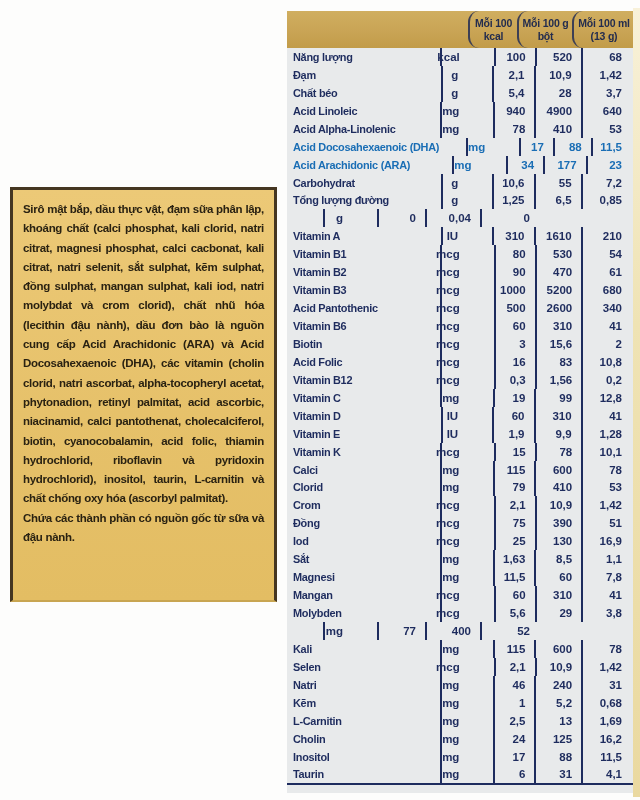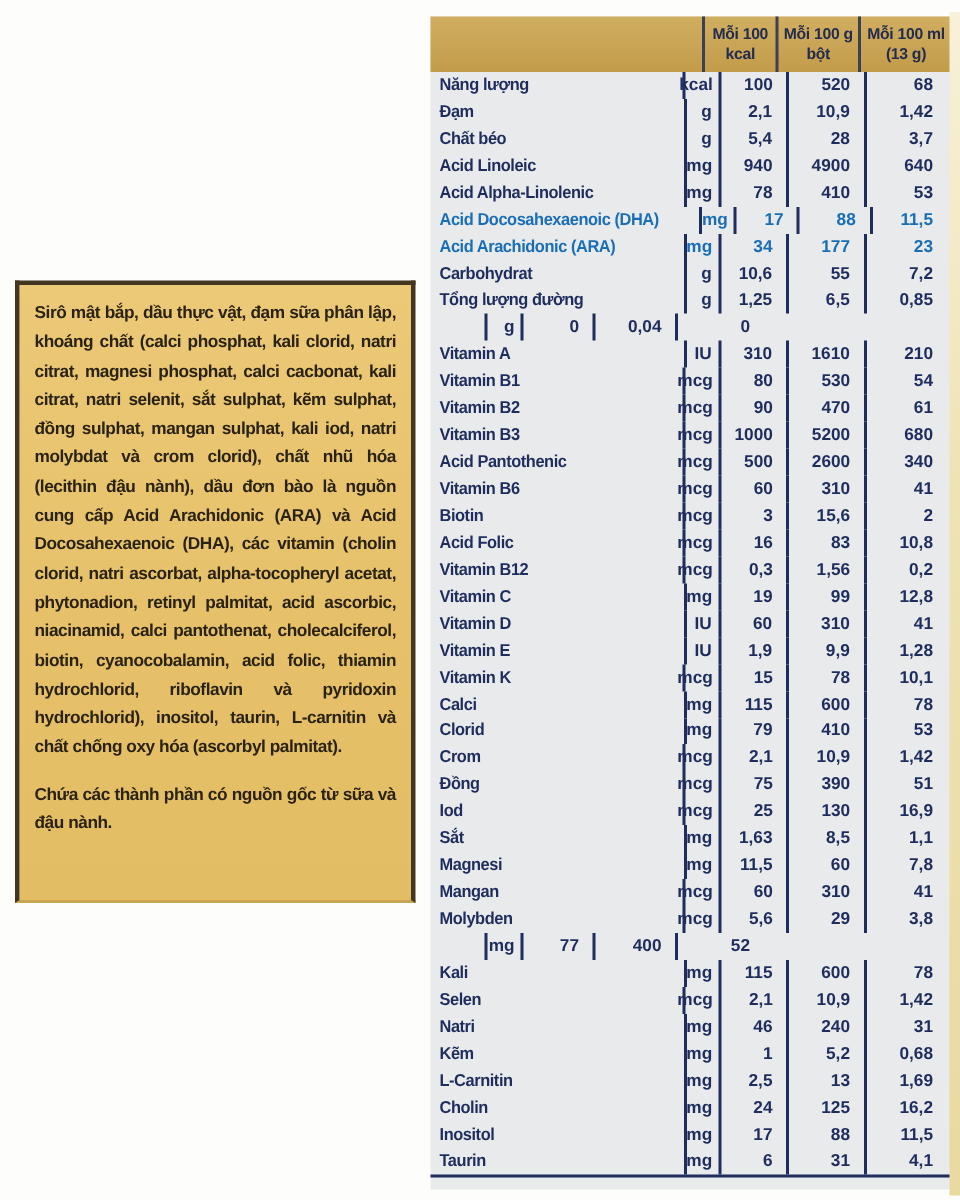--- a/index.html
+++ b/index.html
@@ -25,47 +25,47 @@
       repeating-linear-gradient(-45deg, rgba(146,112,38,.38) 0 1px, transparent 1px 3px);
     border:1px solid rgba(125,95,32,.55);
   }
   .ing-band span{
     font-size:16px;font-weight:bold;color:#241d0e;letter-spacing:.6px;
   }
   .ing-text{
     margin:6px 5px 0 5px;color:var(--ink);font-weight:bold;
     font-size:11.5px;letter-spacing:-0.3px;line-height:19.3px;text-align:justify;
   }
-  .ing-text.note{margin-top:12px;}
+  .ing-text.note{margin-top:0;}
 
   
   .card{
     position:absolute;left:287px;top:11px;width:347px;height:782px;
     background:var(--bodygray);
   }
   .thead{
     display:flex;height:37px;
     background:linear-gradient(180deg,#d0ae60 0%,#c9a455 55%,#c29c49 100%);
     color:#232c4e;font-weight:bold;font-size:10.5px;line-height:1.18;
     letter-spacing:-0.2px;text-align:center;
   }
-  .th{display:flex;flex-direction:column;align-items:center;justify-content:center;}
+  .th{display:flex;flex-direction:column;align-items:center;justify-content:center;border-radius:11px;}
   .th-name{width:181px;}
   .th-c1{width:49px;border-left:2px solid #3c3f55;}
   .th-c2{width:55px;border-left:2px solid #3c3f55;}
   .th-c3{width:62px;border-left:2px solid #3c3f55;}
 
   .tbody{border-bottom:2.5px solid var(--navy);}
   .tr{display:flex;height:17.95px;align-items:center;color:var(--navy);font-weight:bold;font-size:11.5px;}
   .tr.hl{color:var(--blue);}
   .td{height:100%;display:flex;align-items:center;}
   .td.name{width:143px;padding-left:6px;white-space:nowrap;overflow:visible;}
   .td.name span{transform:scaleX(.95);transform-origin:left center;letter-spacing:-0.3px;}
   .td.unit{width:24px;justify-content:flex-end;padding-right:4px;border-left:2px solid var(--navy);margin-left:36px;}
-  .td.v1{width:48px;justify-content:flex-end;padding-right:9px;border-left:2px solid var(--navy);}
+  .td.v1{width:48px;justify-content:flex-end;padding-right:9px;border-left:2px solid var(--navy);margin-left:30px;}
   .td.v2{width:55px;justify-content:flex-end;padding-right:9px;border-left:2px solid var(--navy);}
   .td.v3{width:62px;justify-content:flex-end;padding-right:12px;border-left:2px solid var(--navy);}
 
   .edge-strip{
     position:absolute;left:633px;top:8px;width:7px;height:789px;
     background:linear-gradient(180deg,#f8f1d9 0%,#efe3b4 40%,#ead9a0 100%);
   }
 </style>
 </head>
 <body>

